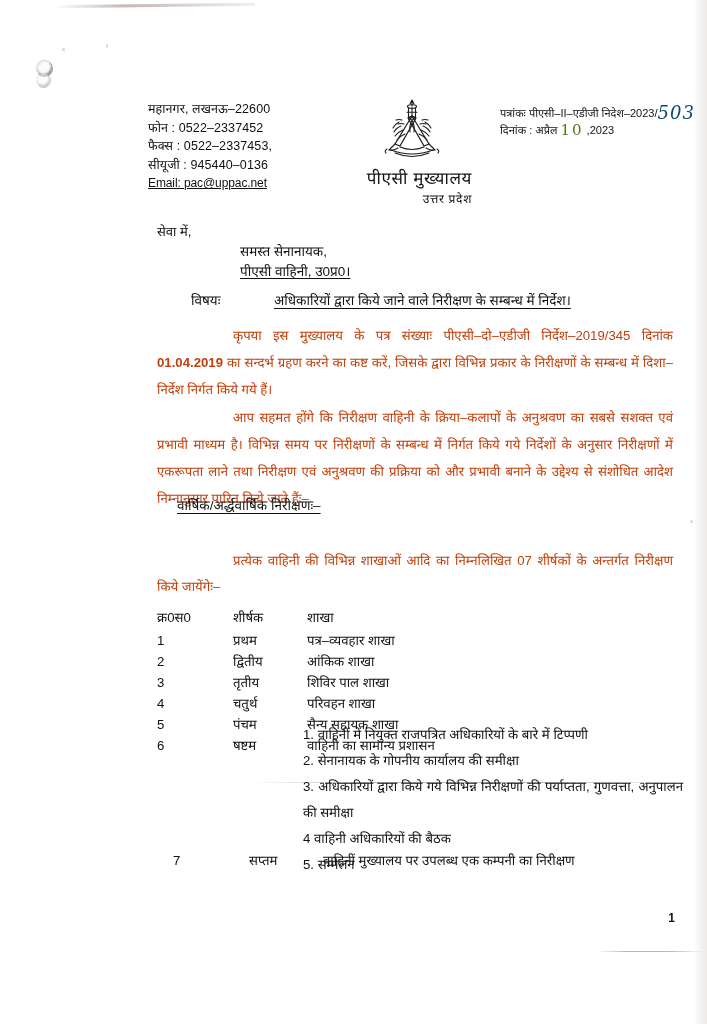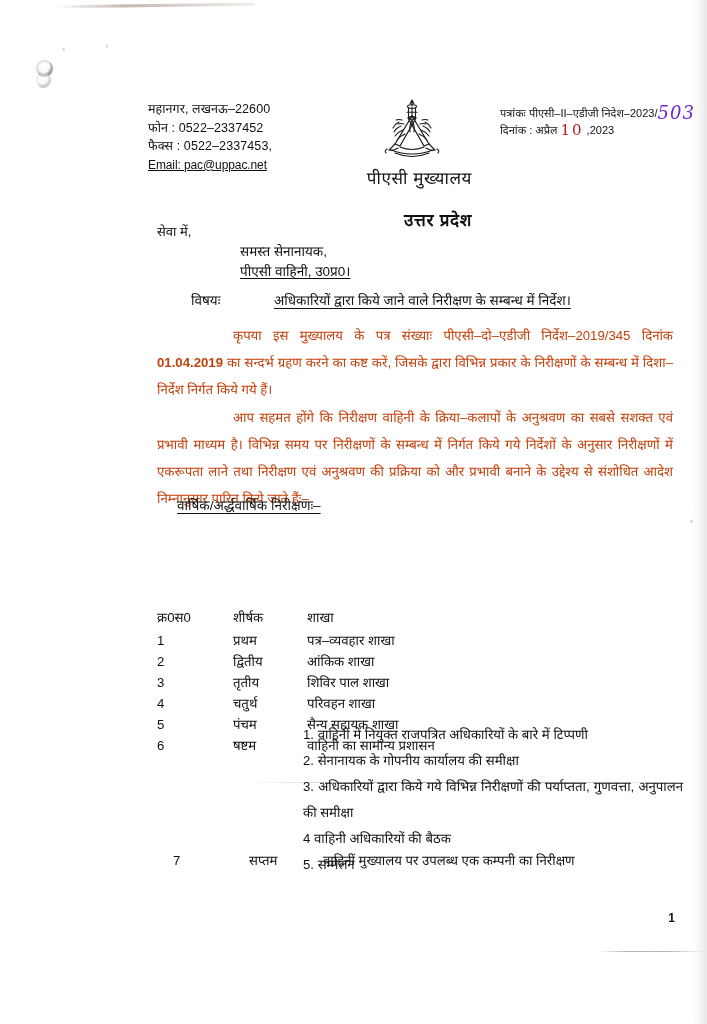--- a/index.html
+++ b/index.html
@@ -114,48 +114,47 @@
     margin: 0 auto;
     display: block;
   }
   .lh-org {
     font-size: 17px;
     letter-spacing: .6px;
     margin-top: 2px;
     white-space: nowrap;
   }
   .lh-state {
-    font-size: 17px;
+    font-size: 12px;
     letter-spacing: .7px;
-    margin-top: 19px;
-    font-weight: bold;
+    margin-top: 1px;
   }
 
   .lh-ref {
     position: absolute;
     left: 500px;
     top: 4px;
     width: 210px;
     font-size: 11px;
     line-height: 17px;
     white-space: nowrap;
   }
   .hand {
     font-family: "DejaVu Serif", serif;
     font-size: 18px;
     font-style: italic;
     letter-spacing: 1px;
-    color: #6d28d9;
+    color: #0c4a6e;
     vertical-align: -2px;
   }
   .hand-sm {
     font-family: "DejaVu Serif", serif;
     font-size: 15px;
     letter-spacing: 2px;
-    color: #b91c1c;
+    color: #4d7c0f;
     vertical-align: -1px;
   }
 
   
   .to-label {
     position: absolute;
     left: 157px;
     top: 222px;
     font-size: 13px;
   }
@@ -295,20 +294,21 @@
   <div class="speck scan-noise" style="left:690px;top:520px;width:3px;height:3px;"></div>
   <div class="faint-hline scan-noise" style="left:250px;top:782px;width:430px;"></div>
   <div class="faint-hline scan-noise" style="left:596px;top:951px;width:108px;"></div>
 
   <div class="letterhead">
 
     <div class="lh-address">
       <div>महानगर, लखनऊ–22600</div>
       <div>फोन : 0522–2337452</div>
       <div>फैक्स : 0522–2337453,</div>
+      <div>सीयूजी : 945440–0136</div>
       <div class="lh-email">Email: pac@uppac.net</div>
     </div>
 
     <div class="lh-emblem">
       <svg class="emblem-art" viewBox="0 0 86 66">
         <g fill="none" stroke="#1a1a1a" stroke-width="1.1" stroke-linecap="round">
 
           <path d="M43 2 L41 6 M43 2 L45 6 M43 3 L43 8"></path>
           <ellipse cx="43" cy="8.5" rx="4.5" ry="1.8"></ellipse>
           <path d="M39.5 9.5 L39.5 14 M43 9.6 L43 14 M46.5 9.5 L46.5 14"></path>
@@ -363,20 +363,21 @@
   <div class="subject-row">
     <span class="subject-label">विषयः</span><span class="subject-text">अधिकारियों द्वारा किये जाने वाले निरीक्षण के सम्बन्ध में निर्देश।</span>
   </div>
 
   <div class="para" id="para-1"><span class="ind"></span><span>कृपया इस मुख्यालय के पत्र संख्याः पीएसी–दो–एडीजी निर्देश–2019/345 दिनांक <b>01.04.2019</b> का सन्दर्भ ग्रहण करने का कष्ट करें, जिसके द्वारा विभिन्न प्रकार के निरीक्षणों के सम्बन्ध में दिशा–निर्देश निर्गत किये गये हैं।</span></div>
 
   <div class="para" id="para-2"><span class="ind"></span><span>आप सहमत होंगे कि निरीक्षण वाहिनी के क्रिया–कलापों के अनुश्रवण का सबसे सशक्त एवं प्रभावी माध्यम है। विभिन्न समय पर निरीक्षणों के सम्बन्ध में निर्गत किये गये निर्देशों के अनुसार निरीक्षणों में एकरूपता लाने तथा निरीक्षण एवं अनुश्रवण की प्रक्रिया को और प्रभावी बनाने के उद्देश्य से संशोधित आदेश निम्नानुसार पारित किये जाते हैंः–</span></div>
 
   <div class="section-head">वार्षिक/अर्द्धवार्षिक निरीक्षणः–</div>
 
+  <div class="para" id="para-3"><span class="ind"></span><span>प्रत्येक वाहिनी की विभिन्न शाखाओं आदि का निम्नलिखित 07 शीर्षकों के अन्तर्गत निरीक्षण किये जायेंगेः–</span></div>
 
   <table class="tbl">
     <thead>
       <tr>
         <th class="col-sno">क्र0स0</th>
         <th class="col-head">शीर्षक</th>
         <th class="col-branch">शाखा</th>
       </tr>
     </thead>
     <tbody>

